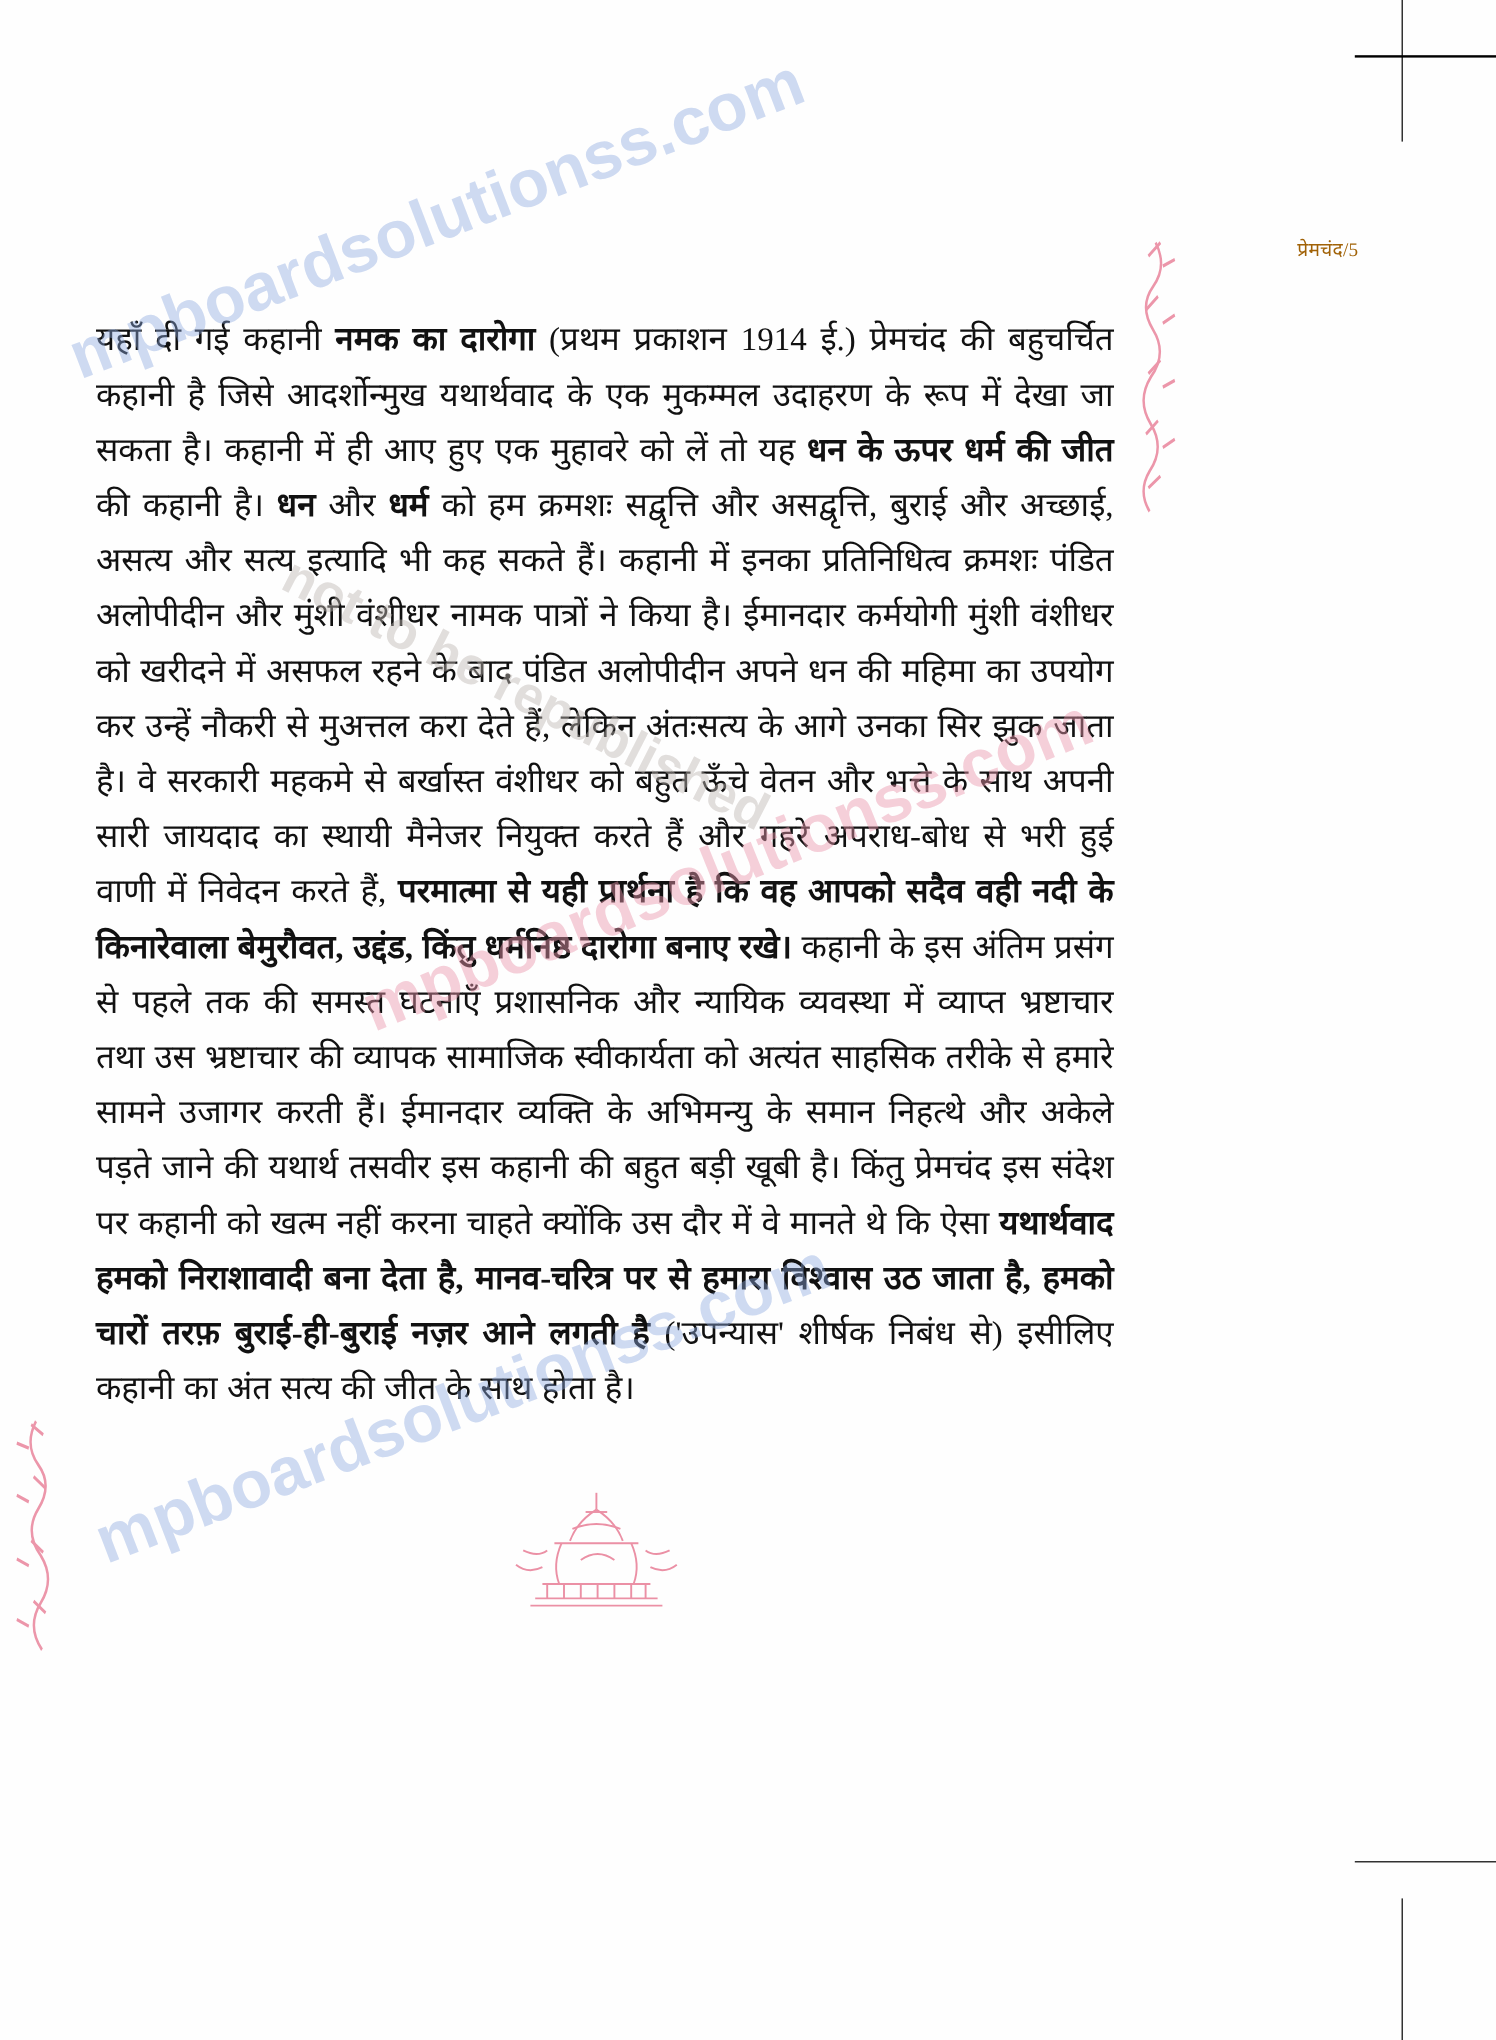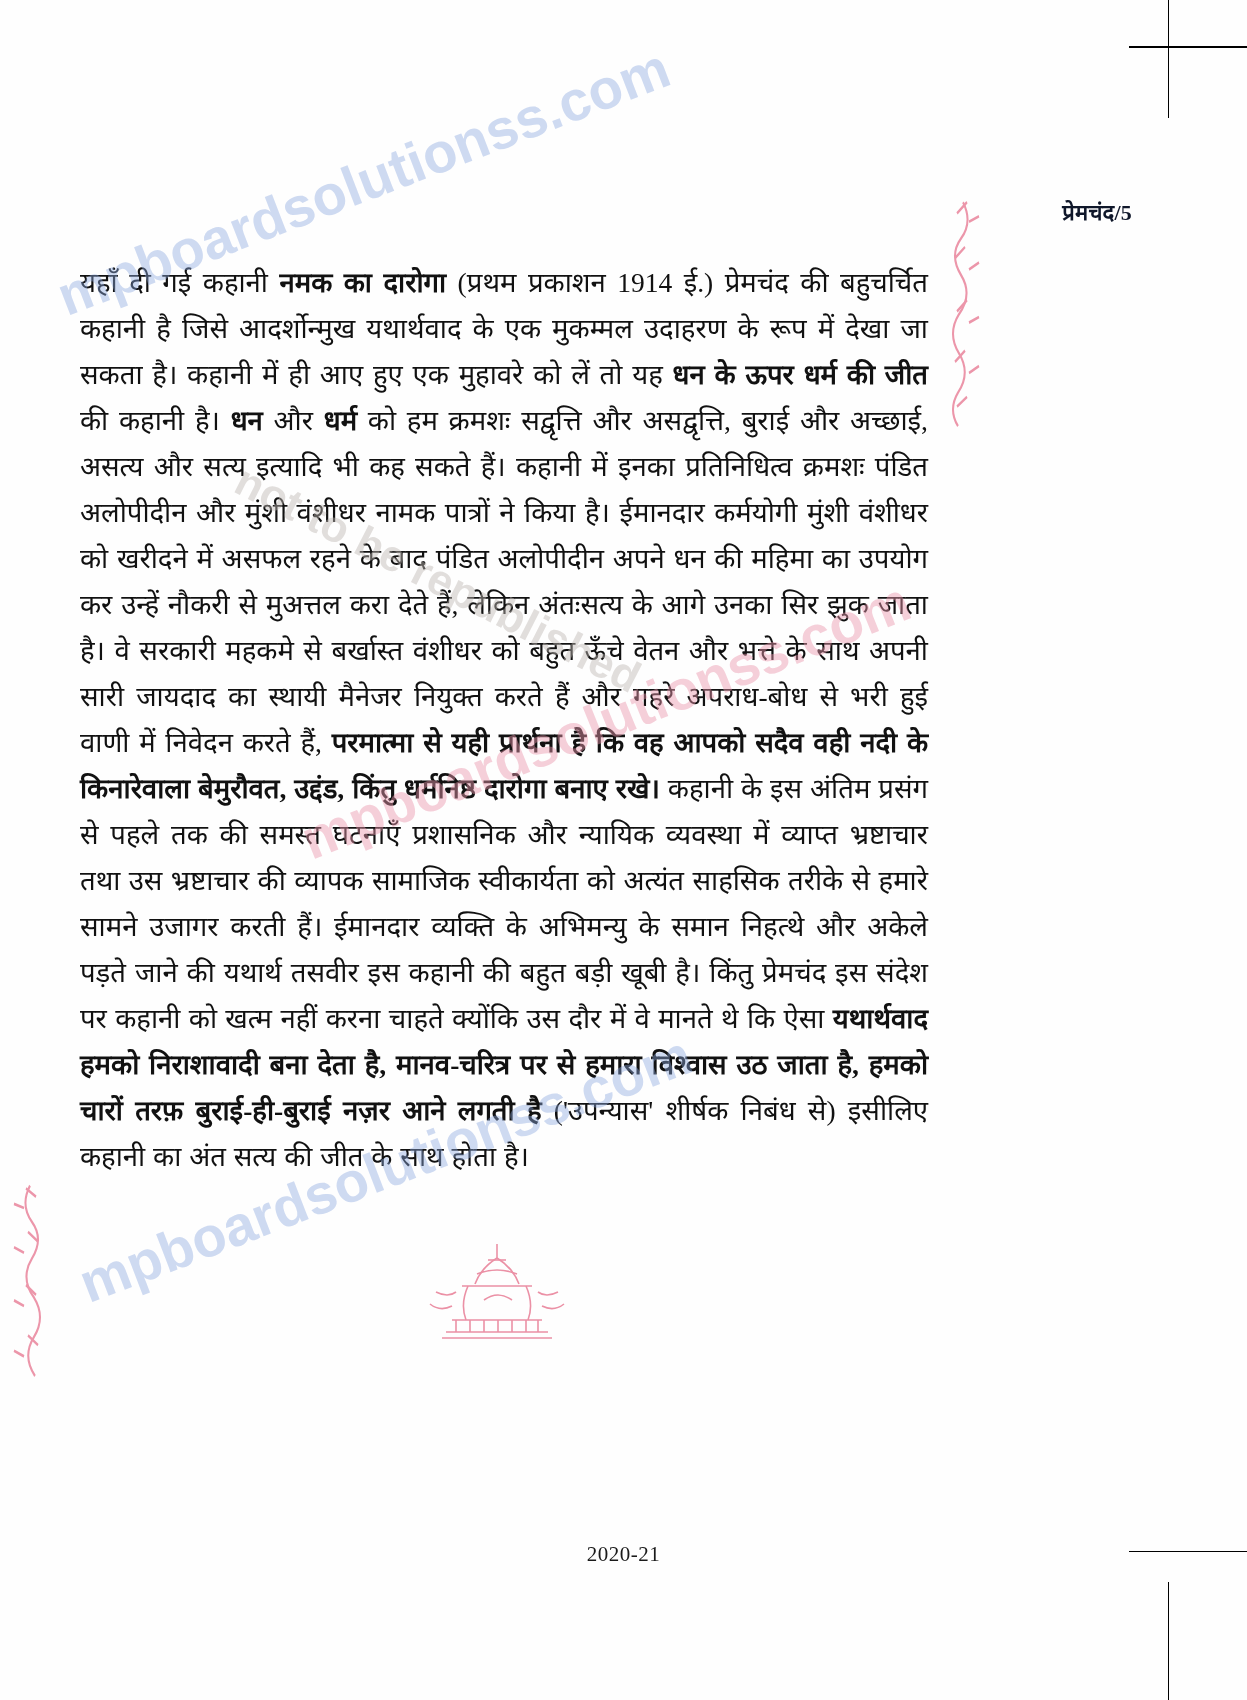--- a/index.html
+++ b/index.html
@@ -32,23 +32,23 @@
   .mark-tr-v { right: 78px; top: 0; height: 118px; }
   .mark-tr-h { right: 0; top: 46px; width: 118px; }
   .mark-br-v { right: 78px; bottom: 0; height: 118px; }
   .mark-br-h { right: 0; bottom: 148px; width: 118px; }
 
   
   .header {
     position: absolute;
     top: 196px;
     right: 115px;
-    font-size: 22px;
-    font-weight: bold;
-    color: #0f172a;
+    font-size: 16px;
+    font-weight: normal;
+    color: #a16207;
     letter-spacing: .2px;
   }
 
   
   .content {
     position: absolute;
     top: 248px;
     left: 68px;
     width: 872px;
   }
@@ -201,15 +201,14 @@
         <path d="M28 64 q10 8 22 2 M162 64 q-10 8 -22 2"></path>
       </g>
     </svg>
   </div>
 
   <div class="wm wm-1">mpboardsolutionss.com</div>
   <div class="wm wm-2">not to be republished</div>
   <div class="wm wm-3">mpboardsolutionss.com</div>
   <div class="wm wm-4">mpboardsolutionss.com</div>
 
-  <div class="footer">2020-21</div>
 
 </div>
 
 </body></html>

